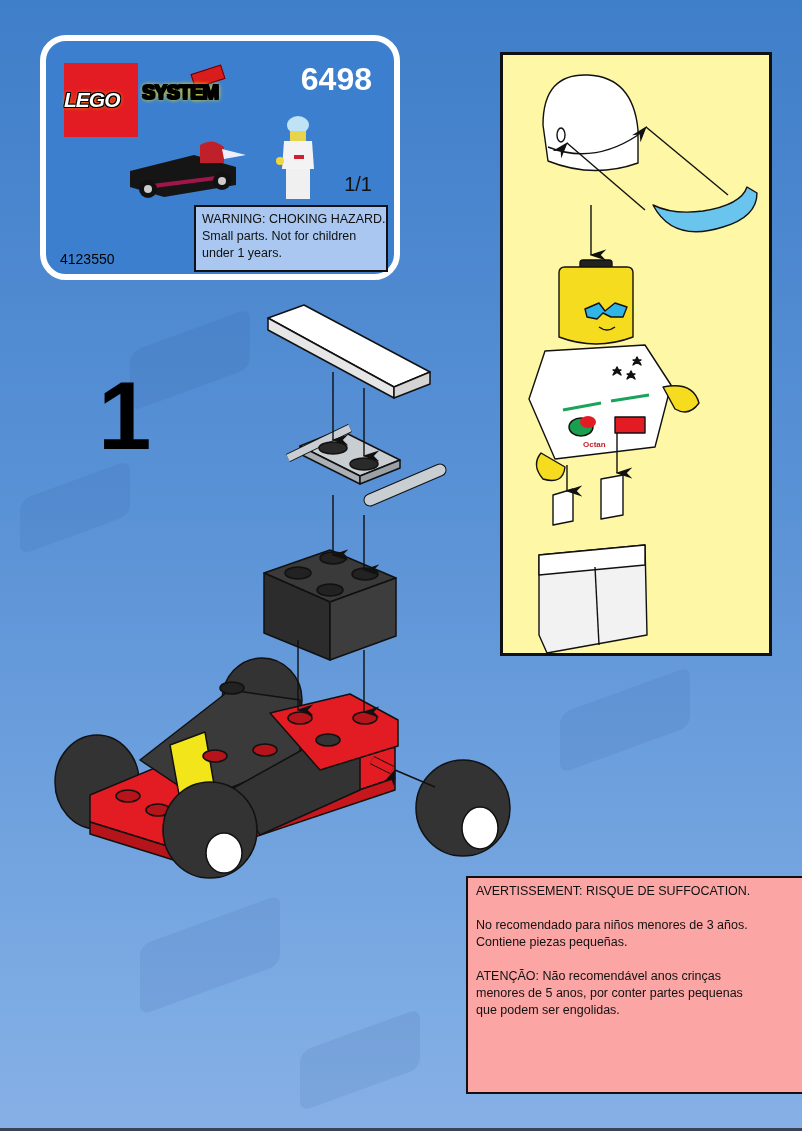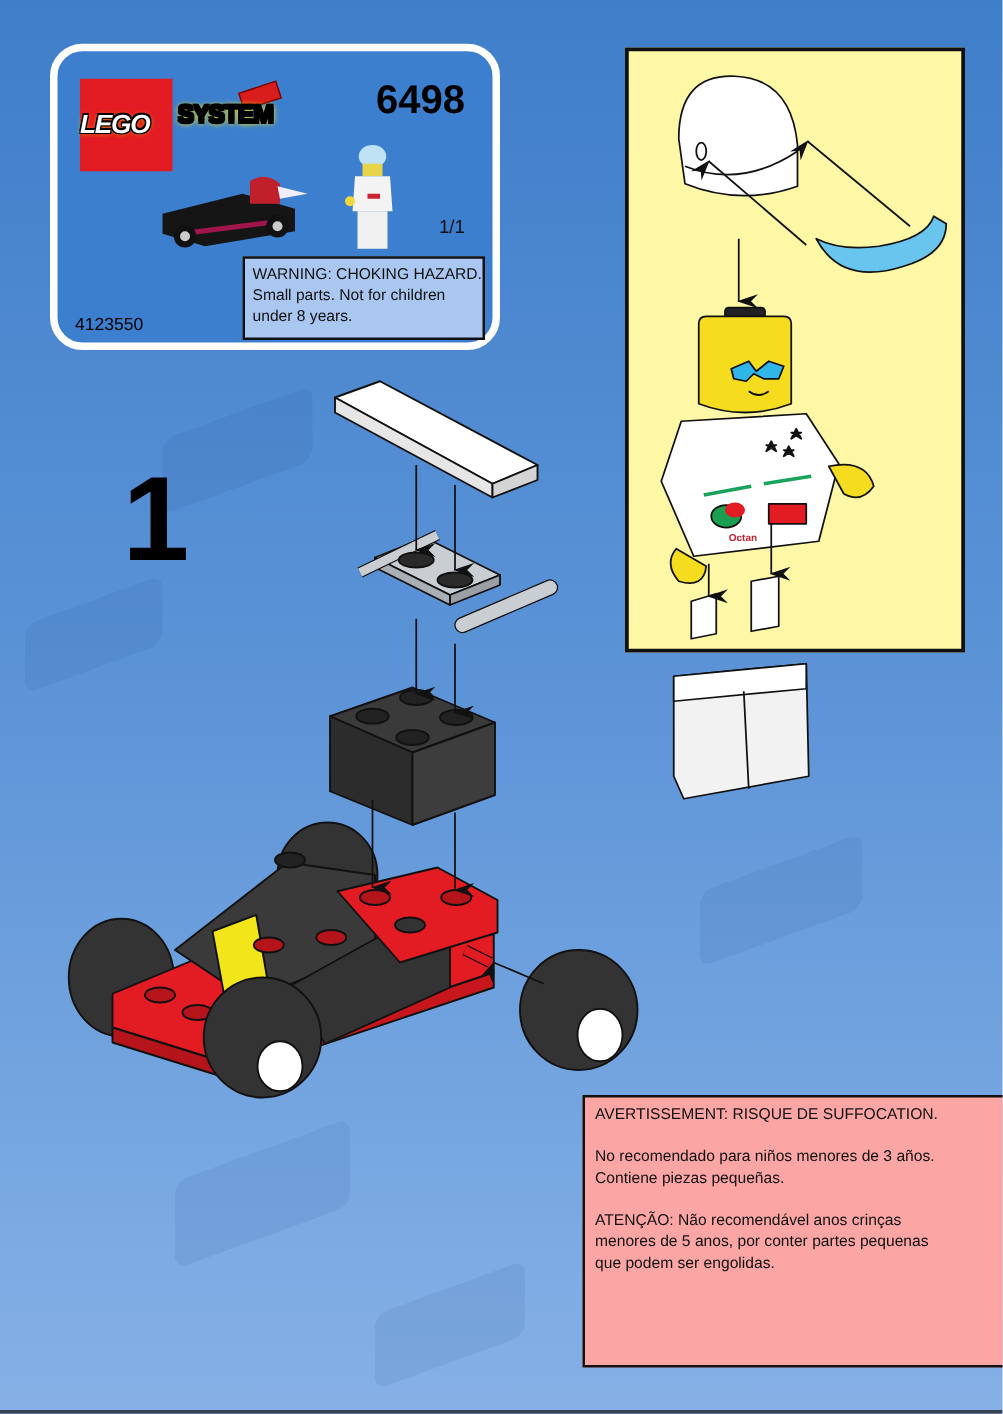--- a/index.html
+++ b/index.html
@@ -24,40 +24,40 @@
     font-family:"Liberation Sans", sans-serif; font-weight:bold; font-style:italic;
     font-size:21px; color:#fff; letter-spacing:-1px;
     text-shadow: 0 0 2px #000, 1px 1px 0 #000, -1px -1px 0 #000, 1px -1px 0 #000, -1px 1px 0 #000, 0 0 4px #f4d500;
   }
   .system-text {
     position:absolute; left:96px; top:40px; font-weight:bold; font-size:20px; color:#000000;
     letter-spacing:-1px;
     text-shadow: 1px 1px 0 #000, -1px -1px 0 #000, 1px -1px 0 #000, -1px 1px 0 #000, 0 0 4px #f4e400, 0 0 5px #f4e400;
   }
   .system-brick { position:absolute; left:146px; top:28px; width:30px; height:13px; background:#d91c1c; transform:rotate(-18deg); border:1px solid #600; }
-  .set-number { position:absolute; right:22px; top:20px; font-weight:bold; font-size:32px; color:#000000; }
-  .page-indicator { position:absolute; right:22px; top:132px; font-size:15px; color:#111; }
+  .set-number { position:absolute; right:22px; top:20px; font-weight:bold; font-size:32px; color:#ffffff; }
+  .page-indicator { position:absolute; right:22px; top:132px; font-size:20px; color:#111; }
   .catalog-number { position:absolute; left:14px; top:210px; font-size:14px; color:#000000; }
   .warning-box {
     position:absolute; left:148px; top:164px; width:194px; height:67px; box-sizing:border-box;
     background:#a9c7f0; border:2px solid #111; padding:4px 6px;
     font-size:12.5px; line-height:17px; color:#111;
   }
   .warning-box div { white-space:nowrap; }
 
   
   .photo-kart { position:absolute; left:78px; top:100px; width:120px; height:58px; }
   .photo-fig { position:absolute; left:226px; top:72px; width:50px; height:90px; }
 
   
   .step-number { position:absolute; left:98px; top:368px; font-weight:bold; font-size:96px; color:#000; line-height:1; }
 
   
   .sub-panel {
-    position:absolute; left:500px; top:38px; width:272px; height:484px; box-sizing:border-box;
+    position:absolute; left:500px; top:52px; width:272px; height:604px; box-sizing:border-box;
     background:#fdf7a6; border:3px solid #111;
   }
 
   
   .multi-warning {
     position:absolute; left:466px; top:876px; width:358px; height:218px; box-sizing:border-box;
     background:#fca5a5; border:2px solid #111; padding:5px 8px; color:#111;
     font-size:12.5px; line-height:17px;
   }
   .multi-warning .para { margin-bottom:17px; }
@@ -101,21 +101,21 @@
     <rect x="14" y="56" width="24" height="30" fill="#f0f0f0"></rect>
     <circle cx="8" cy="48" r="4" fill="#f1d83a"></circle>
     <rect x="22" y="42" width="10" height="4" fill="#c23"></rect>
   </svg>
 
   <div class="page-indicator">1/1</div>
   <div class="catalog-number">4123550</div>
   <div class="warning-box">
     <div>WARNING: CHOKING HAZARD.</div>
     <div>Small parts. Not for children</div>
-    <div>under 8 years.</div>
+    <div>under 1 years.</div>
   </div>
 </div>
 
 <div class="step-number">1</div>
 
 <svg style="left:0;top:0;" width="802" height="1131" viewBox="0 0 802 1131">
   <defs>
     <marker id="arr" markerWidth="8" markerHeight="12" refX="4" refY="11" orient="auto-start-reverse">
       <path d="M0 0 L4 12 L8 0 L4 4 Z" fill="#111"></path>
     </marker>

